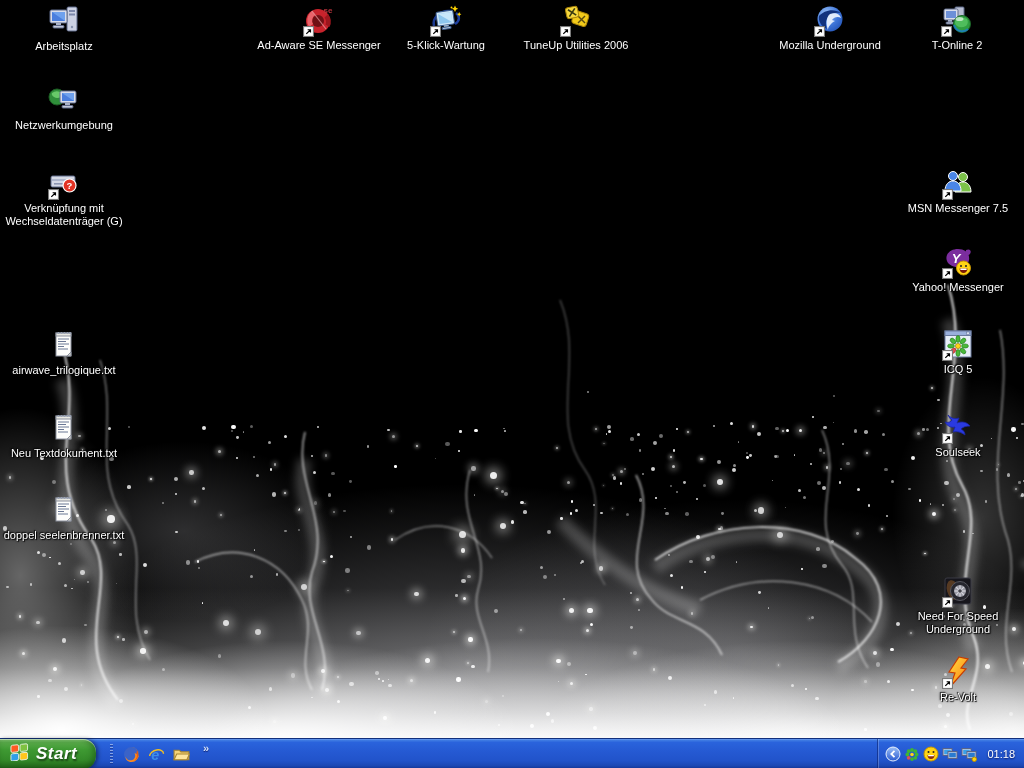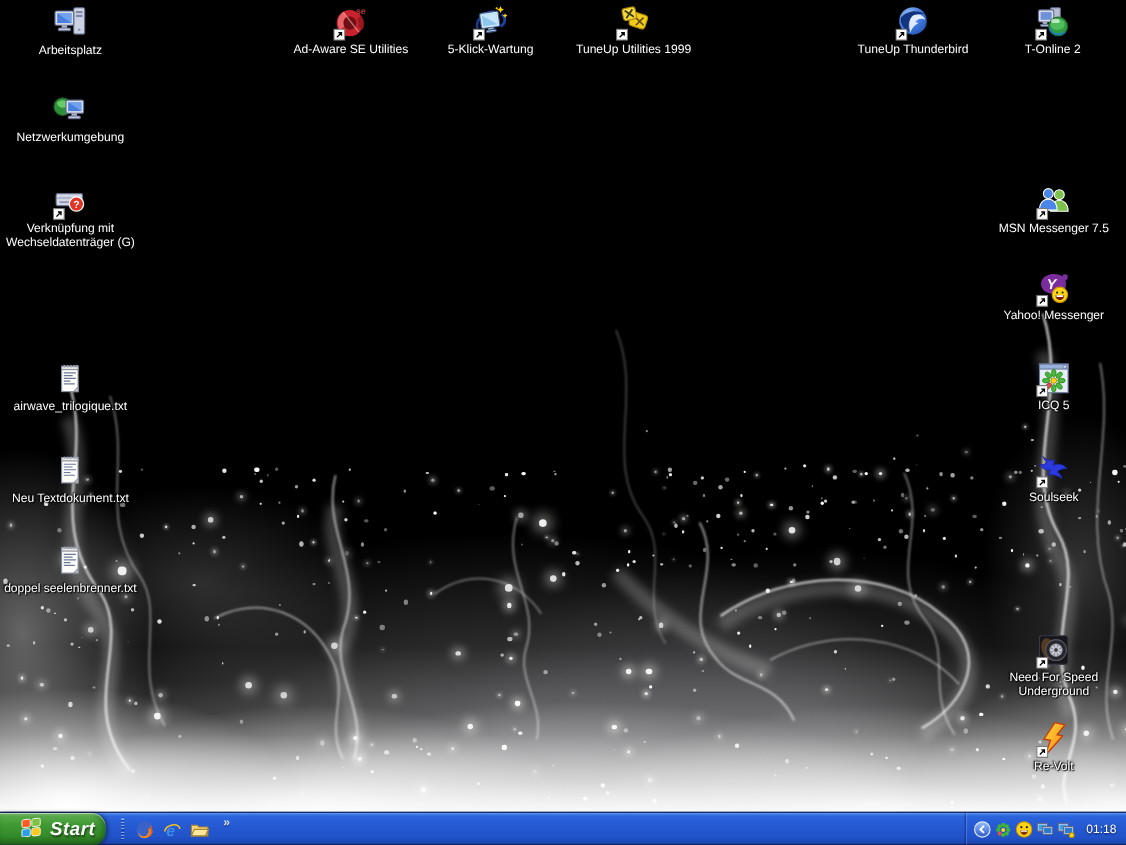--- a/index.html
+++ b/index.html
@@ -37,21 +37,21 @@
 
   
   .taskbar{position:absolute;left:0;top:738px;width:1024px;height:30px;
     background:linear-gradient(to bottom,#6f9ff0 0%, #3d79e2 5%, #2a63dc 12%,
                #2559d2 45%, #2153ca 75%, #1c48b4 92%, #15399c 100%);
     border-top:1px solid #12307c;box-sizing:border-box;}
   .start-button{position:absolute;left:0;top:0;height:30px;width:96px;
     border-radius:0 13px 13px 0;display:flex;align-items:center;gap:6px;
     padding-left:9px;box-sizing:border-box;
     background:linear-gradient(to bottom,#8ed17c 0%,#58aa49 12%,#3f9a33 35%,#348a29 70%,#246a1c 94%,#1a5413 100%);
-    box-shadow:inset 0 1px 0 rgba(255,255,255,.45), inset -3px 0 6px rgba(0,40,0,.35), 2px 0 4px rgba(0,0,0,.45);justify-content:center;}
+    box-shadow:inset 0 1px 0 rgba(255,255,255,.45), inset -3px 0 6px rgba(0,40,0,.35), 2px 0 4px rgba(0,0,0,.45);}
   .start-button span{font-size:17px;font-weight:bold;font-style:italic;color:#fff;
     text-shadow:1px 2px 2px rgba(0,0,0,.55);letter-spacing:.5px;}
   .quick-launch{position:absolute;left:100px;top:0;height:30px;display:flex;
     align-items:center;gap:8px;padding-left:10px;}
   .quick-launch::before{content:"";width:3px;height:20px;margin-right:2px;
     background:repeating-linear-gradient(to bottom,rgba(255,255,255,.45) 0 1px,rgba(20,50,140,.6) 1px 2px, transparent 2px 3px);}
   .ql-icon{width:17px;height:17px;cursor:pointer;}
   .overflow-chevron{position:absolute;left:203px;top:3px;font-size:11px;font-weight:bold;
     color:#d4e2fa;cursor:pointer;text-shadow:0 1px 1px rgba(0,0,60,.6);}
   .tray{position:absolute;right:0;top:0;height:30px;display:flex;align-items:center;
@@ -518,21 +518,21 @@
             <text x="25" y="8.5" font-size="8" font-weight="bold" fill="#b8343c" text-anchor="middle">se</text>
           </svg>
           <div class="lnk-overlay">
             <svg viewBox="0 0 10 10" width="11" height="11">
               <rect x="0.5" y="0.5" width="9" height="9" fill="#fff" stroke="#7a7a7a"></rect>
               <path d="M3,7.2 L6.8,3.4 M4.2,3.4 h2.6 v2.6" stroke="#000" stroke-width="1.1" fill="none"></path>
             </svg>
           </div>
         </div>
         <div class="icon-label">
-          <div>Ad-Aware SE Utilities</div>
+          <div>Ad-Aware SE Messenger</div>
         </div>
       </div>
       <div class="desk-icon" style="left: 371px; top: 4px;">
         <div class="icon-img">
           <svg viewBox="0 0 32 32" width="32" height="32">
             <path d="M4,22 C2,14 10,6 20,7" fill="none" stroke="#1d3e9e" stroke-width="2.5" opacity=".9"></path>
             <g transform="rotate(-8 16 16)">
               <rect x="7" y="7" width="17" height="14" rx="1.5" fill="#cfe6f8" stroke="#3a5a8c"></rect>
               <rect x="9" y="9" width="13" height="10" fill="#8ec6ee"></rect>
               <path d="M9,9 h13 v10 z" fill="#c8e6fa"></path>
@@ -572,21 +572,21 @@
             </g>
           </svg>
           <div class="lnk-overlay">
             <svg viewBox="0 0 10 10" width="11" height="11">
               <rect x="0.5" y="0.5" width="9" height="9" fill="#fff" stroke="#7a7a7a"></rect>
               <path d="M3,7.2 L6.8,3.4 M4.2,3.4 h2.6 v2.6" stroke="#000" stroke-width="1.1" fill="none"></path>
             </svg>
           </div>
         </div>
         <div class="icon-label">
-          <div>TuneUp Utilities 1999</div>
+          <div>TuneUp Utilities 2006</div>
         </div>
       </div>
       <div class="desk-icon" style="left: 755px; top: 4px;">
         <div class="icon-img">
           <svg viewBox="0 0 32 32" width="32" height="32">
             <defs>
               <radialGradient id="tbg" cx=".35" cy=".3" r=".9">
                 <stop offset="0" stop-color="#9cc4f8"></stop>
                 <stop offset=".55" stop-color="#3d74d8"></stop>
                 <stop offset="1" stop-color="#1d4aaa"></stop>
@@ -597,21 +597,21 @@
             <path d="M16,10 C21,8 26,10 27,14 C24,12 20,13 18,16 L21,17 C17,19 14,23 14,26 C12,21 12,13 16,10z" fill="#e8f0fc" opacity=".95"></path>
           </svg>
           <div class="lnk-overlay">
             <svg viewBox="0 0 10 10" width="11" height="11">
               <rect x="0.5" y="0.5" width="9" height="9" fill="#fff" stroke="#7a7a7a"></rect>
               <path d="M3,7.2 L6.8,3.4 M4.2,3.4 h2.6 v2.6" stroke="#000" stroke-width="1.1" fill="none"></path>
             </svg>
           </div>
         </div>
         <div class="icon-label">
-          <div>TuneUp Thunderbird</div>
+          <div>Mozilla Underground</div>
         </div>
       </div>
       <div class="desk-icon" style="left: 882px; top: 4px;">
         <div class="icon-img">
           <svg viewBox="0 0 32 32" width="32" height="32">
             <rect x="14" y="3" width="9" height="16" rx="1" fill="#b8bed2" stroke="#5f6a8a"></rect>
             <rect x="3" y="5" width="14" height="11" rx="1.5" fill="#d9ddeb" stroke="#5f6a8a"></rect>
             <rect x="5" y="7" width="10" height="7" fill="#6d90d8"></rect>
             <rect x="7" y="16" width="4" height="2" fill="#aab2c8"></rect>
             <rect x="5" y="18" width="8" height="2" rx="1" fill="#c3c9da" stroke="#5f6a8a"></rect>

